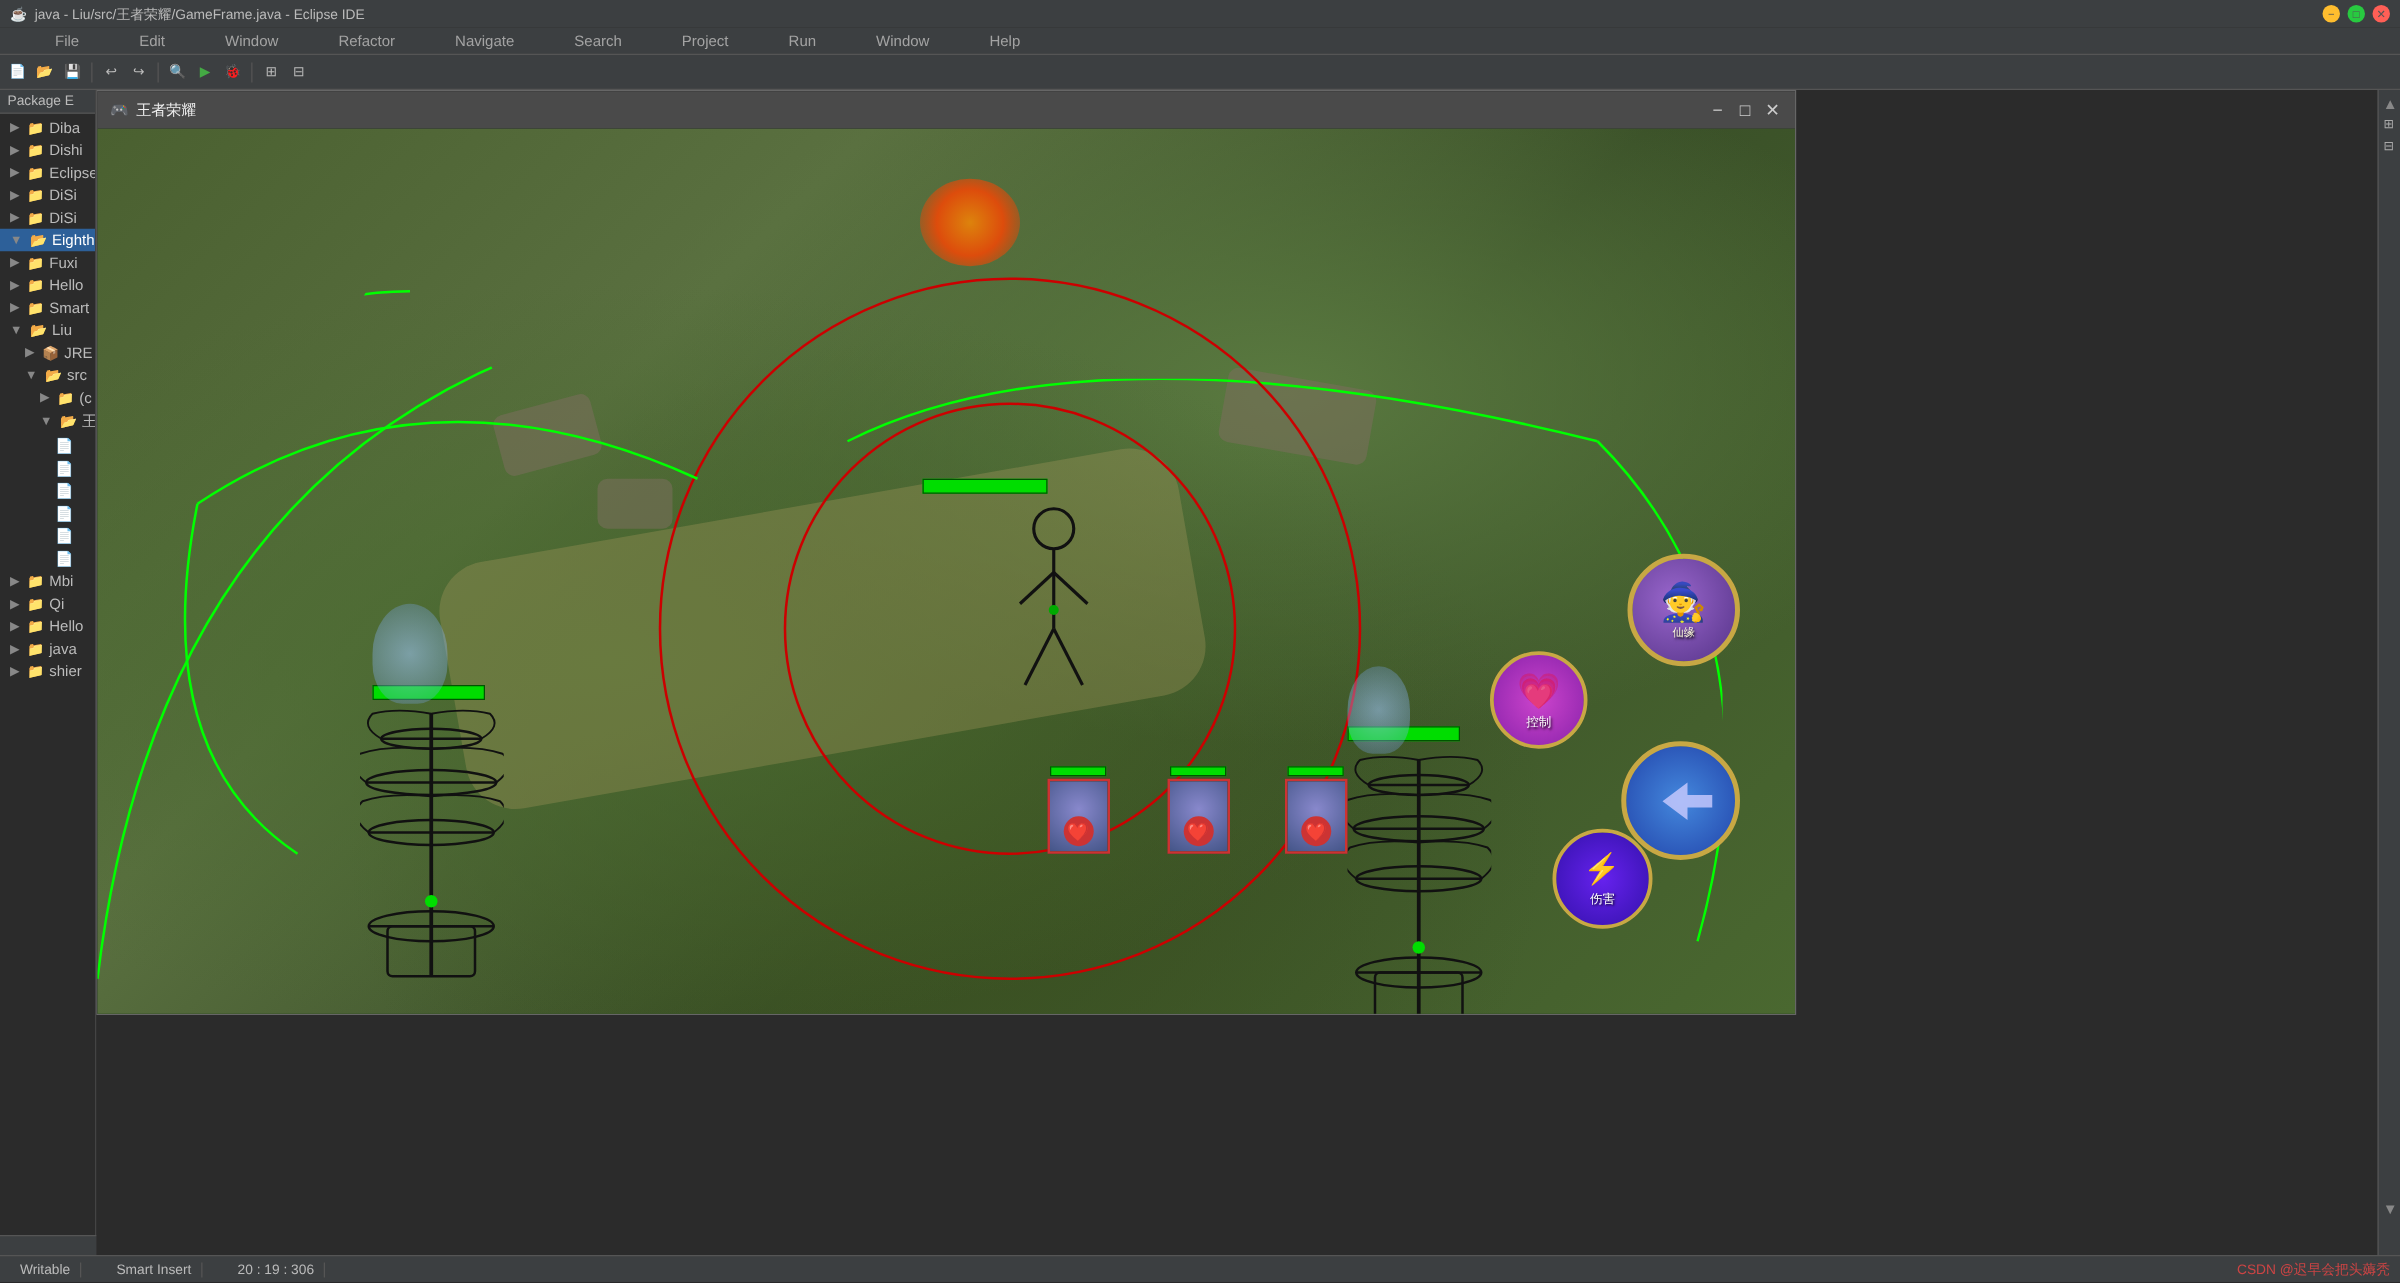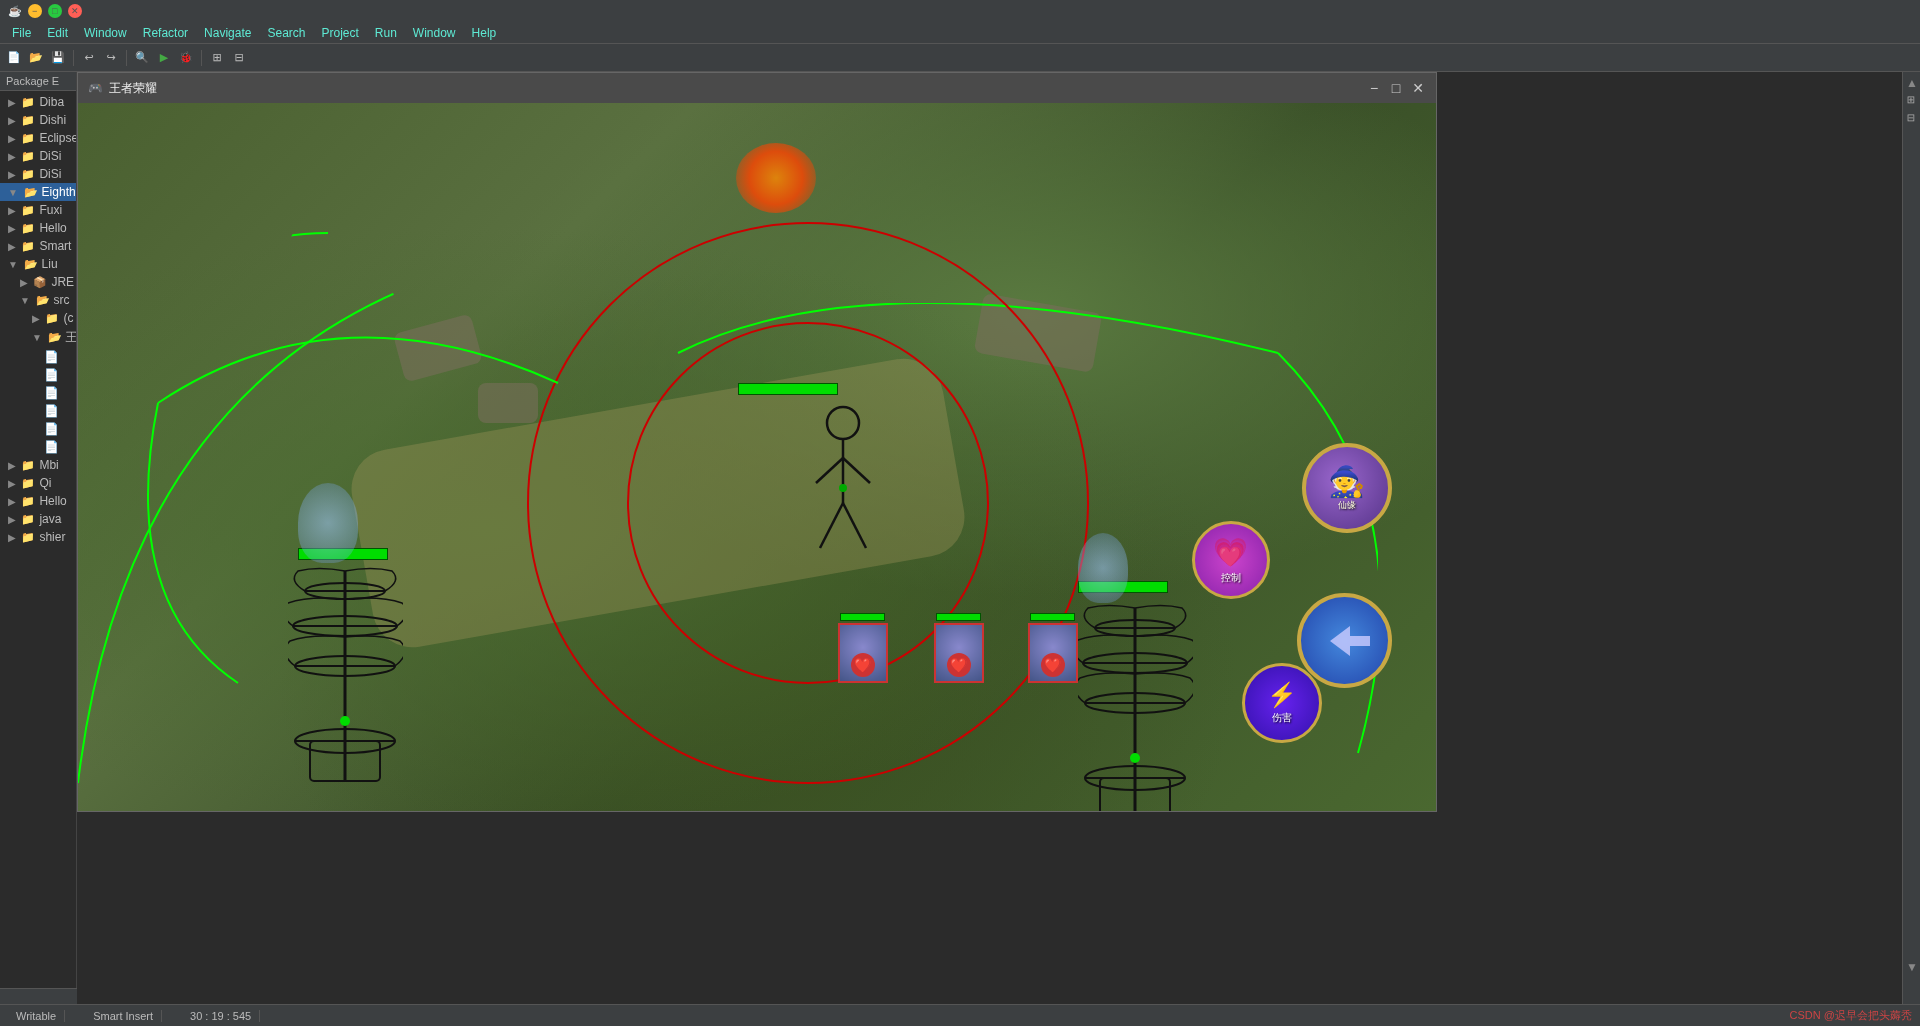--- a/index.html
+++ b/index.html
@@ -57,21 +57,22 @@
       align-items: center;
       padding: 0 4px;
       color: #bbbbbb;
       font-size: 12px;
       z-index: 100;
       border-bottom: 1px solid #555;
     }
     .menu-item {
       padding: 2px 8px;
       cursor: pointer;
-      color: #5eead4;
+      color: #a3a3a3;
+      margin-left: 32px;
     }
 
     
     #toolbar {
       position: absolute;
       top: 44px; left: 0; right: 0;
       height: 28px;
       background: #3c3f41;
       display: flex;
       align-items: center;
@@ -299,20 +300,21 @@
       position: absolute;
       background: radial-gradient(circle, #ff8800, #ff4400, transparent);
       border-radius: 50%;
     }
   </style>
 </head>
 <body>
 
 <div id="title-bar">
   <span style="color:#f89406;">☕</span>
+  <span class="title-text">java - Liu/src/王者荣耀/GameFrame.java - Eclipse IDE</span>
   <div class="win-controls">
     <div class="win-btn minimize">−</div>
     <div class="win-btn maximize">□</div>
     <div class="win-btn close">✕</div>
   </div>
 </div>
 
 <div id="menu-bar">
   <span class="menu-item">File</span>
   <span class="menu-item">Edit</span>
@@ -644,21 +646,21 @@
       </div>
 
     </div>
   </div>
 
 </div>
 
 <div id="status-bar">
   <span class="status-segment">Writable</span>
   <span class="status-segment">Smart Insert</span>
-  <span class="status-segment">30 : 19 : 545</span>
+  <span class="status-segment">20 : 19 : 306</span>
   <span style="flex:1"></span>
   <span style="color:#cc4444;">CSDN @迟早会把头薅秃</span>
 </div>
 
 <div id="java-perspective" style="position:absolute;top:44px;right:0;width:74px;height:28px;
             background:#3c3f41;border-left:1px solid #555;border-bottom:1px solid #555;
             display:flex;align-items:center;justify-content:center;
             font-size:11px;color:#bbbbbb;cursor:pointer;gap:4px;">
   <span style="color:#f89406;">☕</span>
   <span>Java</span>

